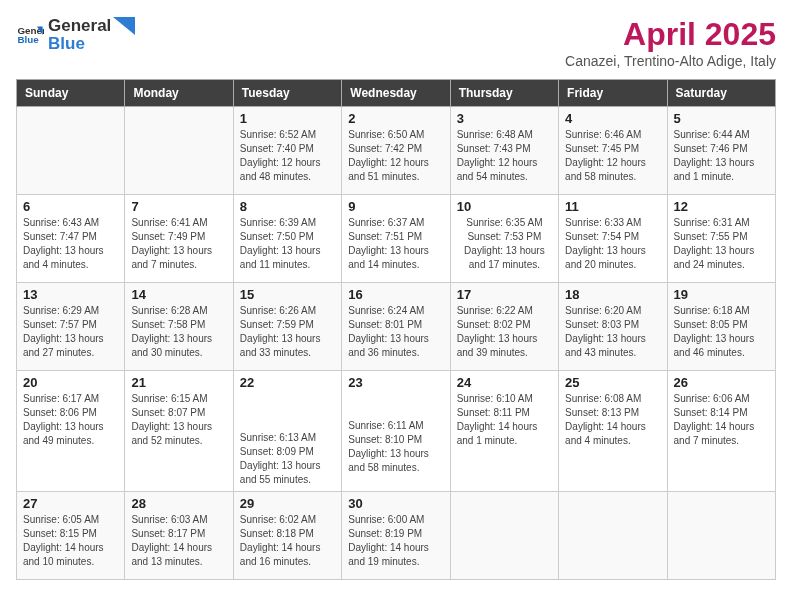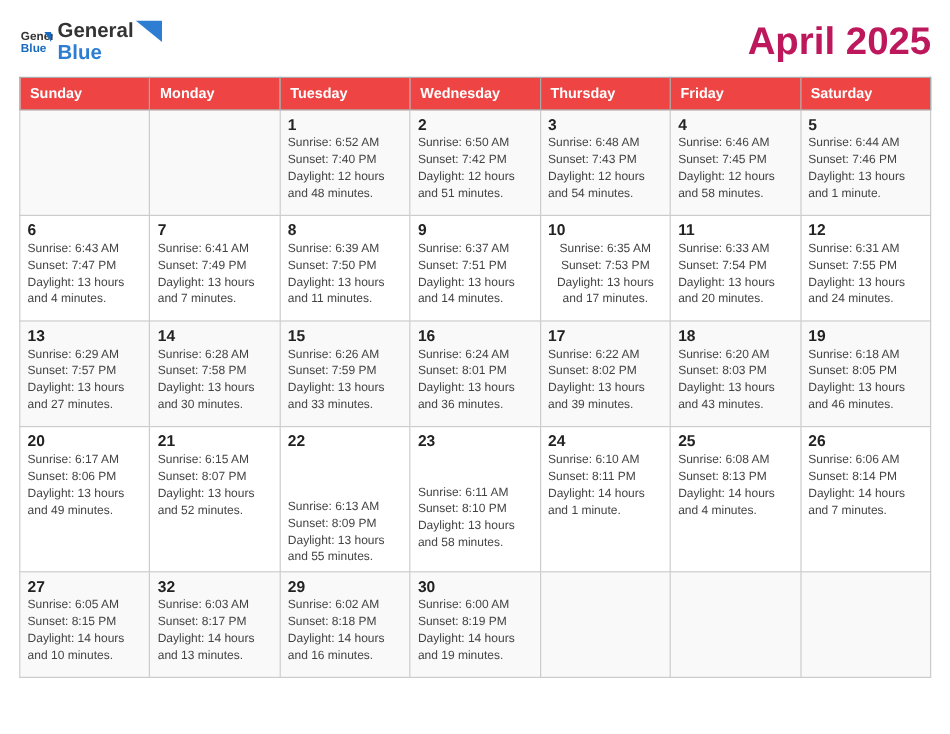--- a/index.html
+++ b/index.html
@@ -73,21 +73,21 @@
     .empty-cell {
       background: #fff;
     }
     .calendar tr:nth-child(odd) td {
       background-color: #f9f9f9;
     }
     .calendar tr:nth-child(even) td {
       background-color: #fff;
     }
     .calendar thead tr th {
-      background-color: #ef4444;
+      background-color: #404040;
     }
   </style>
 </head>
 <body>
 
 <div class="header">
   <div class="logo">
     <svg class="logo-icon" viewBox="0 0 40 40">
       <text x="2" y="18" font-size="14" font-weight="bold" fill="#333">General</text>
       <text x="2" y="32" font-size="14" font-weight="bold" fill="#1a6bbf">Blue</text>
@@ -98,20 +98,21 @@
         <span style="font-size:17px; font-weight:bold; color:#333;">General</span>
         <svg width="22" height="18" viewBox="0 0 22 18">
           <polygon points="0,0 22,0 22,18" fill="#2d7dd2"></polygon>
         </svg>
       </div>
       <div style="font-size:17px; font-weight:bold; color:#2d7dd2; margin-top:-2px;">Blue</div>
     </div>
   </div>
   <div class="title-block">
     <div class="month-title">April 2025</div>
+    <div class="location-title">Canazei, Trentino-Alto Adige, Italy</div>
   </div>
 </div>
 
 <table class="calendar">
   <thead>
     <tr>
     <th>Sunday</th>
         <th>Monday</th>
         <th>Tuesday</th>
         <th>Wednesday</th>
@@ -288,21 +289,21 @@
         </td>
       </tr>
       <tr>
         <td>
           <div class="day-number">27</div>
           <div class="day-info" style="white-space: pre-line;">Sunrise: 6:05 AM
 Sunset: 8:15 PM
 Daylight: 14 hours and 10 minutes.</div>
         </td>
         <td>
-          <div class="day-number">32</div>
+          <div class="day-number">28</div>
           <div class="day-info" style="white-space: pre-line;">Sunrise: 6:03 AM
 Sunset: 8:17 PM
 Daylight: 14 hours and 13 minutes.</div>
         </td>
         <td>
           <div class="day-number">29</div>
           <div class="day-info" style="white-space: pre-line;">Sunrise: 6:02 AM
 Sunset: 8:18 PM
 Daylight: 14 hours and 16 minutes.</div>
         </td>

